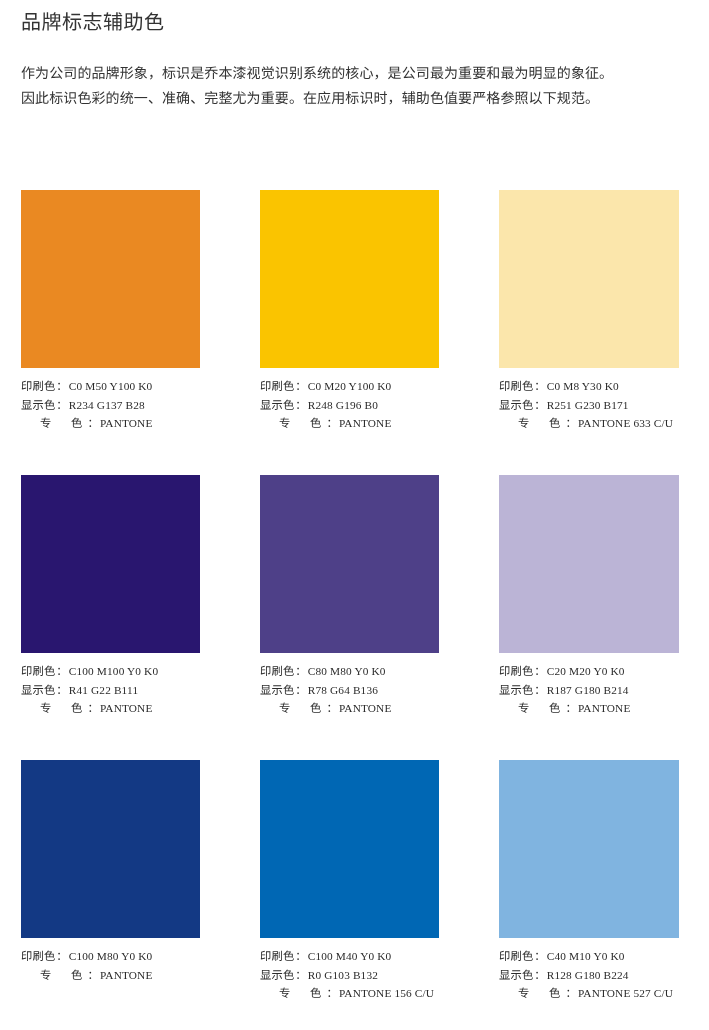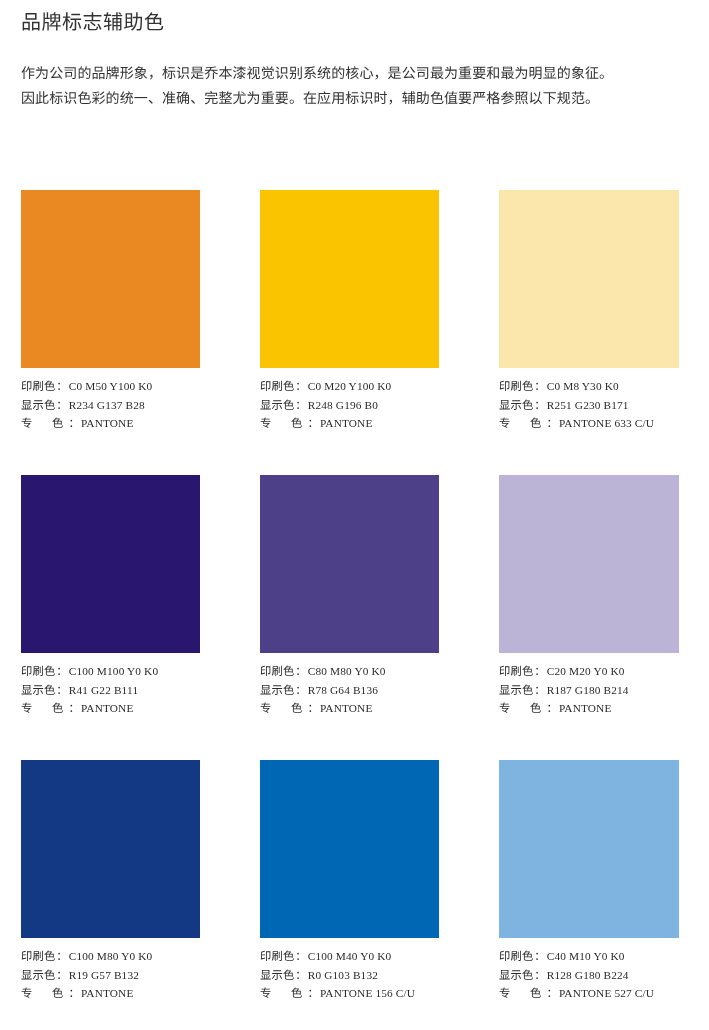--- a/index.html
+++ b/index.html
@@ -103,20 +103,21 @@
   }
   .info-sep {
     display: inline-block;
     padding: 0 1px;
   }
   .info-value {
     display: inline-block;
   }
   .label-spot {
     letter-spacing: 4.2px;
+    margin-left: 19px;
   }
 </style>
 </head>
 <body>
 
 <div class="page">
 
   <h1 class="page-title">品牌标志辅助色</h1>
 
   <div class="intro">
@@ -226,23 +227,20 @@
 
     <div class="swatch-row">
 
       <div class="swatch-cell col-0">
         <div class="swatch-chip" style="background-color: rgb(19, 57, 132);"></div>
         <div class="swatch-info">
           <span class="info-line">
             <span class="info-label">印刷色</span><span class="info-sep">：</span><span class="info-value">C100  M80  Y0  K0</span>
           </span>
           <span class="info-line">
-            <span class="info-label">显示色</span><span class="info-sep">：</span><span class="info-value">R19  G57  B132</span>
-          </span>
-          <span class="info-line">
             <span class="info-label label-spot">专　色</span><span class="info-sep">：</span><span class="info-value">PANTONE</span>
           </span>
         </div>
       </div>
 
       <div class="swatch-cell col-1">
         <div class="swatch-chip" style="background-color: rgb(0, 103, 180);"></div>
         <div class="swatch-info">
           <span class="info-line">
             <span class="info-label">印刷色</span><span class="info-sep">：</span><span class="info-value">C100  M40  Y0  K0</span>

